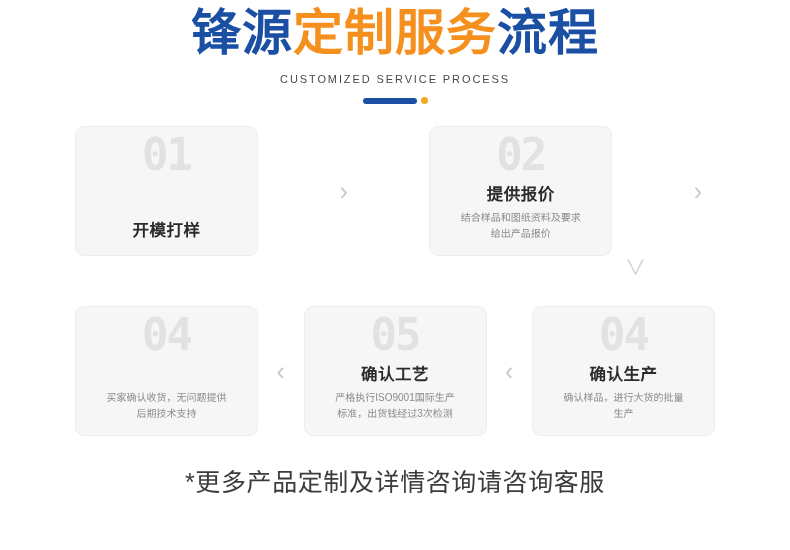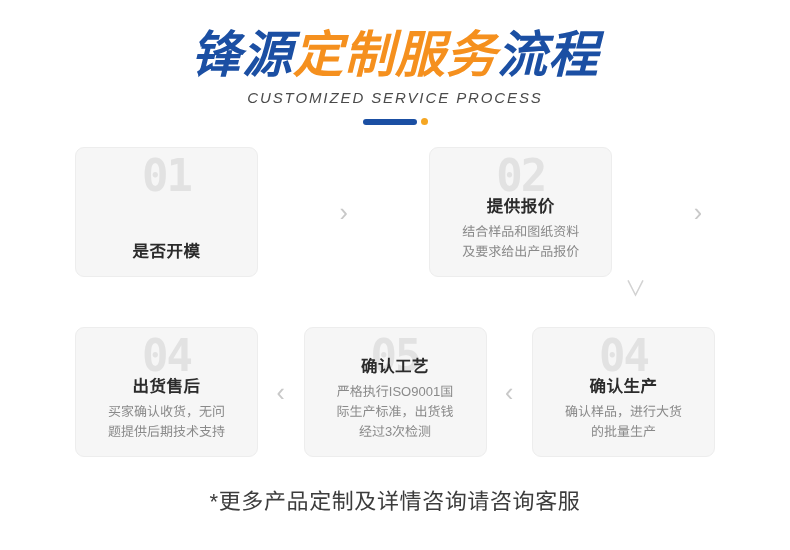--- a/index.html
+++ b/index.html
@@ -10,37 +10,36 @@
     width: 790px;
     height: 550px;
     background: #ffffff;
     font-family: "Liberation Sans", "DejaVu Sans", sans-serif;
     overflow: hidden;
     position: relative;
   }
 
   
   .header {
-    padding-top: 26px;
-    text-align: center;
-    font-style: italic;
+    padding-top: 4px;
+    text-align: center;
   }
   .main-title {
     font-size: 50px;
     font-weight: bold;
     letter-spacing: 1px;
     line-height: 1.18;
     white-space: nowrap;
   }
   .t-blue   { color: #1b4fa3; }
   .t-orange { color: #f5901e; }
 
   .sub-title {
-    margin-top: 4px;
-    font-size: 15px;
+    margin-top: 10px;
+    font-size: 11px;
     letter-spacing: 1.9px;
     color: #4a4a4a;
     font-weight: 500;
   }
 
   .divider {
     margin: 12px auto 0 auto;
     display: flex;
     align-items: center;
     justify-content: center;
@@ -110,21 +109,21 @@
   }
   .card-title {
     font-size: 16.5px;
     font-weight: bold;
     color: #2b2b2b;
     letter-spacing: 0.5px;
     line-height: 1.25;
   }
   .card-desc {
     margin-top: 5px;
-    font-size: 13px;
+    font-size: 10px;
     color: #8a8a8a;
     line-height: 1.55;
   }
 
   .arrow {
     flex: 0 0 auto;
     width: 34px;
     text-align: center;
     font-size: 25px;
     font-weight: 300;
@@ -146,21 +145,21 @@
     color: #d2d2d2;
     line-height: 1;
     font-family: "Liberation Sans", sans-serif;
     user-select: none;
   }
 
   
   .footer {
     margin-top: 26px;
     text-align: center;
-    font-size: 22px;
+    font-size: 25px;
     color: #3c3c3c;
     letter-spacing: 0.6px;
   }
 </style>
 </head>
 <body>
 
 <div class="header">
   <div class="main-title">
     <span class="t-blue">锋源</span><span class="t-orange">定制服务</span><span class="t-blue">流程</span>
@@ -172,21 +171,21 @@
   </div>
 </div>
 
 <div class="flow">
 
   <div class="row row-1">
 
     <div class="card">
       <div class="watermark">01</div>
       <div class="card-body">
-        <div class="card-title">是否开模</div>
+        <div class="card-title">开模打样</div>
       </div>
     </div>
 
     <div class="arrow">›</div>
 
     <div class="card">
       <div class="watermark">02</div>
       <div class="card-body">
         <div class="card-title">提供报价</div>
         <div class="card-desc">结合样品和图纸资料及要求给出产品报价</div>
@@ -200,21 +199,20 @@
 
   <div class="arrow-down-wrap">
     <span class="arrow-down">∨</span>
   </div>
 
   <div class="row row-2">
 
     <div class="card">
       <div class="watermark">04</div>
       <div class="card-body">
-        <div class="card-title">出货售后</div>
         <div class="card-desc">买家确认收货，无问题提供后期技术支持</div>
       </div>
     </div>
 
     <div class="arrow">‹</div>
 
     <div class="card">
       <div class="watermark">05</div>
       <div class="card-body">
         <div class="card-title">确认工艺</div>

